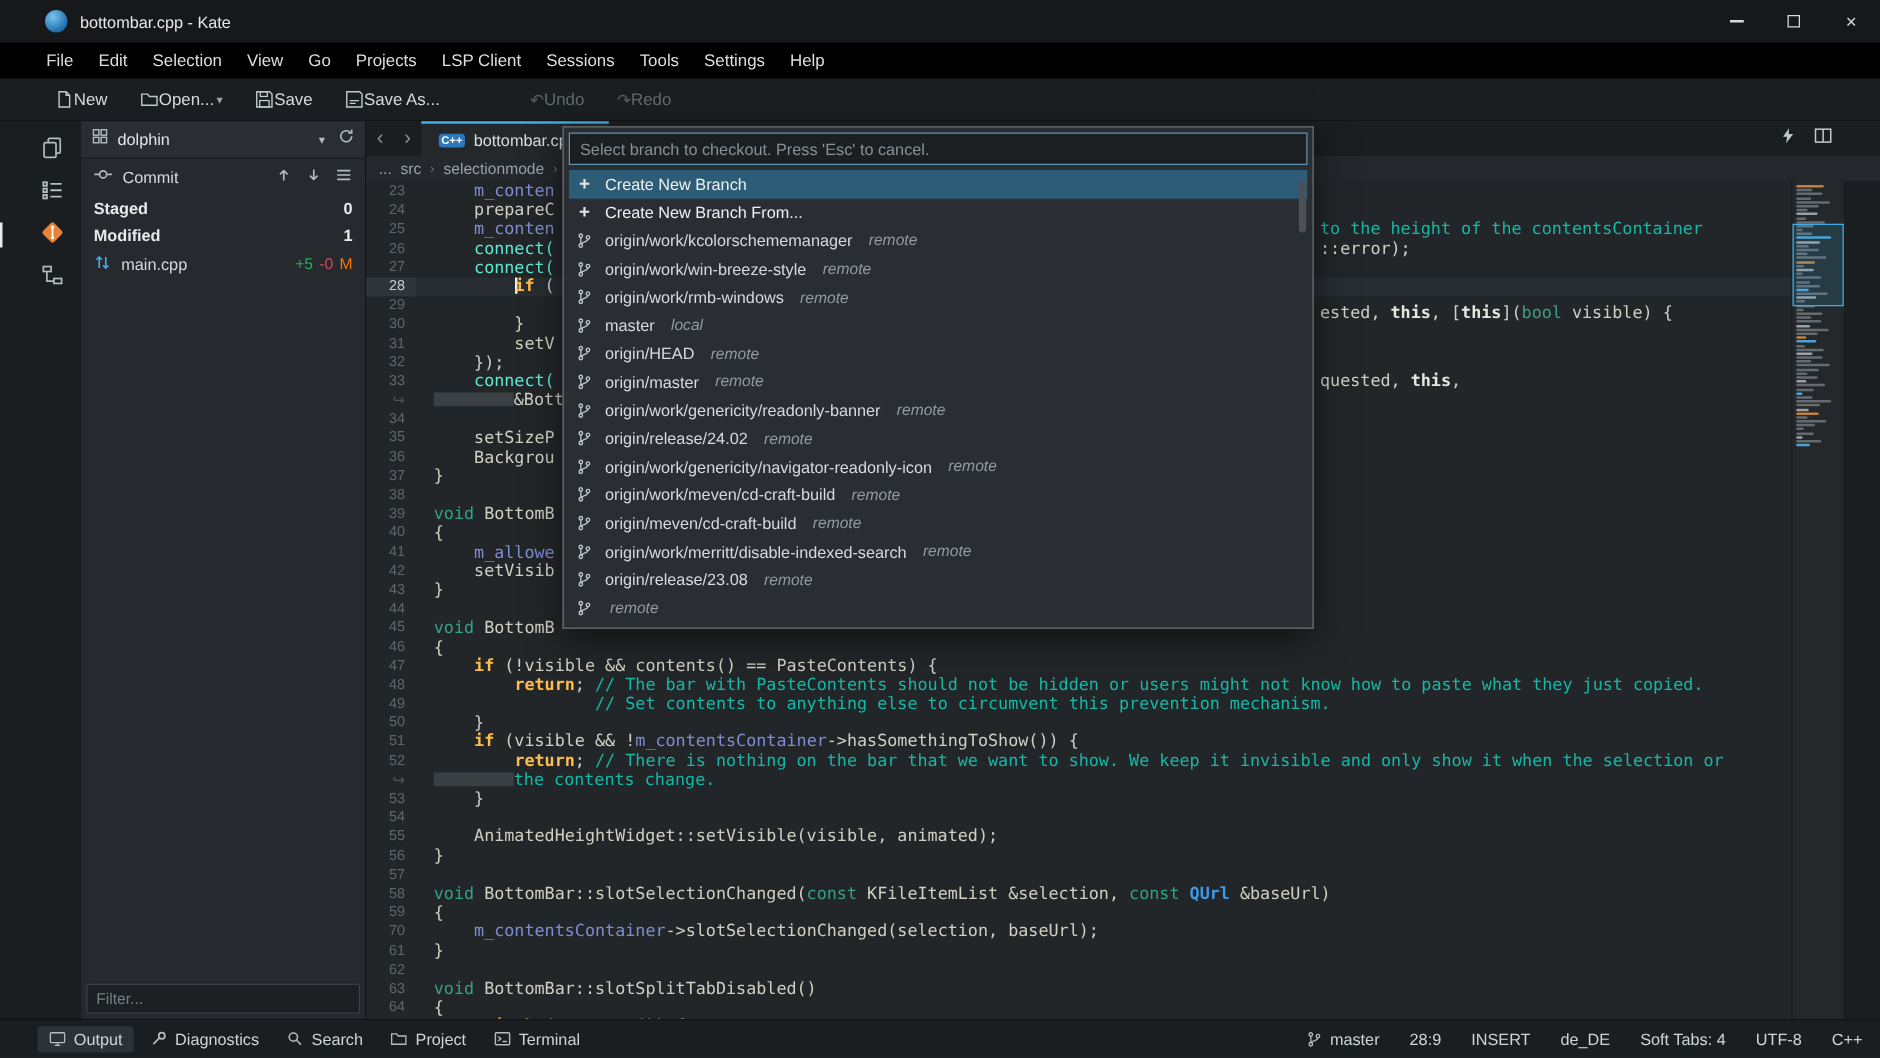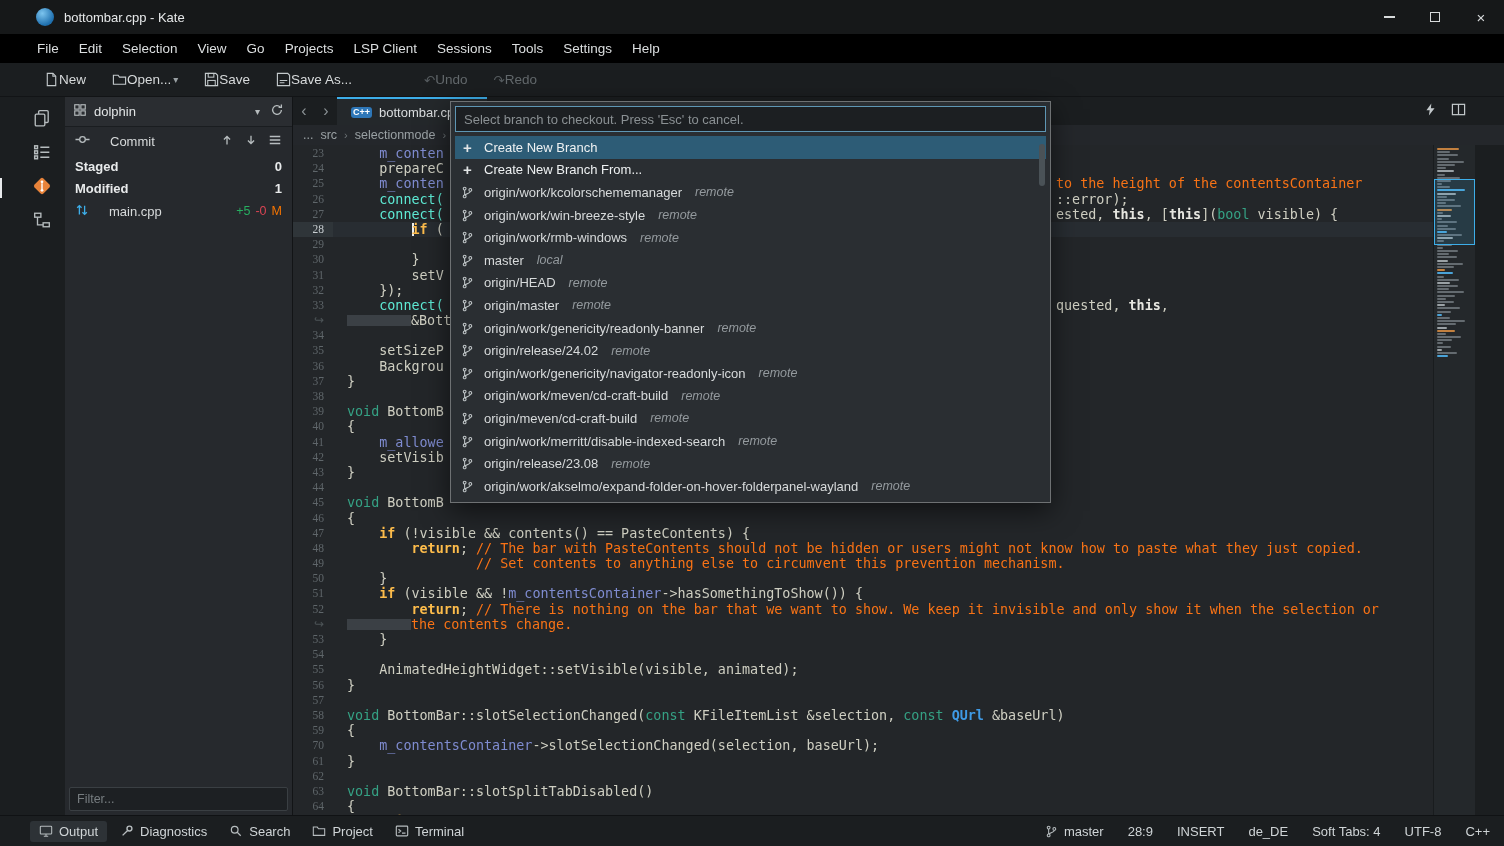--- a/index.html
+++ b/index.html
@@ -33,21 +33,21 @@
 
   
   .dock{width:65px;background:#1b1e20;display:flex;flex-direction:column;align-items:flex-end;padding:10px 8px 0 0;gap:8px}
   .dock-btn{width:30px;height:26px;display:flex;align-items:center;justify-content:center;position:relative;color:#b6bcbe}
   .dock-btn.active::before{content:"";position:absolute;left:-27px;top:3px;width:2px;height:20px;background:#e8eaec}
 
   
   .gitpanel{width:228px;background:#26292d;display:flex;flex-direction:column;border-right:1px solid #121416}
   .gp-header{height:30px;background:#2a2d31;border-bottom:1px solid #1a1d20;display:flex;align-items:center;padding:0 8px;gap:7px}
   .gp-header .gp-title{font-size:13px;color:#e2e5e6}
-  .gp-row{display:flex;align-items:center;padding:0 10px;gap:20px}
+  .gp-row{display:flex;align-items:center;padding:0 10px;gap:8px}
   .gp-commit{height:28px;font-size:13px;color:#d7dadb}
   .gp-icons-right{margin-left:auto;display:flex;gap:10px;align-items:center;color:#b6bcbe}
   .gp-stat{height:22px;font-size:13px}
   .gp-stat .lbl{font-weight:bold;color:#e8eaeb}
   .gp-stat .val{margin-left:auto;font-weight:bold;color:#e8eaeb}
   .gp-file{height:24px;font-size:13px;color:#d7dadb}
   .gp-file .diffnums{margin-left:auto;display:flex;gap:5px;font-size:12.5px}
   .added{color:#27ae60}.removed{color:#da4453}.mstatus{color:#f67400}
   .gp-spacer{flex:1}
   .gp-filter{margin:4px;height:24px;background:#1d2023;border:1px solid #3a3f43;border-radius:2px;color:#0ea5e9;font-size:12.5px;padding:0 7px;outline:none}
@@ -60,32 +60,32 @@
   .tab{display:flex;align-items:center;gap:7px;padding:0 14px;background:#24282b;border-top:2px solid #3daee9;font-size:13px;color:#dadddf;min-width:150px}
   .cpp-icon{font-size:9px;font-weight:bold;color:#fff;background:#2e77b8;border-radius:3px;padding:1px 2px;line-height:1}
   .tab-spacer{flex:1}
   .tab-right{display:flex;align-items:center;gap:14px;padding-right:38px;color:#c3c9cb}
   .breadcrumb{height:20px;display:flex;align-items:center;gap:7px;padding-left:10px;background:#24272b;font-size:12.5px;color:#9aa1a4}
   .bc-sep{color:#6d7477;font-size:11px}
 
   .coderow{flex:1;display:flex;min-height:0}
   .codearea{flex:1;overflow:hidden;background:#232629;padding-top:1px}
   .cl{display:flex;height:15.2px;line-height:15.2px;font-family:"DejaVu Sans Mono",monospace;font-size:13.4px}
-  .cl .ln{flex:none;width:40px;text-align:right;padding-right:9px;color:#5f666a;font-size:11.5px;font-family:Liberation Serif, serif}
+  .cl .ln{flex:none;width:40px;text-align:right;padding-right:9px;color:#5f666a;font-size:11.5px;font-family:Liberation Sans, sans-serif}
   .cl .ln.wrap{color:#4d5457;font-size:12px}
   .cl .ct{flex:1;position:relative;padding-left:14px;white-space:pre;overflow:visible}
   .cl.cur{background:#282d32}
   .cl.cur .ln{background:#2f3539;color:#c8ced1}
   .tk-n{color:#cfcfc2}
   .tk-cf{color:#fdbc4b;font-weight:bold}
   .tk-dt{color:#35a184}
   .tk-ext{color:#3f9ae5;font-weight:bold}
   .tk-mem{color:#7f8cd1}
   .tk-fn{color:#5eead4}
-  .tk-cm{color:#f97316}
+  .tk-cm{color:#14b8a6}
   .tk-kw{color:#e6e6e0;font-weight:bold}
   .caret{display:inline-block;width:2px;height:12.5px;background:#eceeef;margin-right:-2px;vertical-align:-2px}
   .grayblock{display:inline-block;width:64px;height:11px;background:#3b4045;vertical-align:-1px}
   .rfrag{position:absolute;top:0;white-space:pre}
 
   .minimap{width:42px;background:#24282b;border-left:1px solid #191c1e;position:relative;padding-top:3px}
   .mm-line{height:2px;margin:0 2px 1.2px 3px;border-radius:1px}
   .mm-viewport{position:absolute;left:0;right:0;top:34px;height:66px;border:1px solid #3daee9;background:rgba(61,174,233,.14)}
   .rightpad{width:29px;background:#1b1e20}
 
@@ -345,21 +345,21 @@
           <div class="cl">
             <span class="ln">25</span>
             <span class="ct"><span class="tk-n">    </span><span class="tk-mem">m_conten</span><span class="rfrag" style="left: 723px;"><span class="tk-cm">to the height of the contentsContainer</span></span></span>
           </div>
           <div class="cl">
             <span class="ln">26</span>
             <span class="ct"><span class="tk-n">    </span><span class="tk-fn">connect(</span><span class="rfrag" style="left: 723px;"><span class="tk-n">::error);</span></span></span>
           </div>
           <div class="cl">
             <span class="ln">27</span>
-            <span class="ct"><span class="tk-n">    </span><span class="tk-fn">connect(</span><span class="rfrag" style="left: 723px;"><span class="tk-n">ested, </span><span class="tk-kw">this</span><span class="tk-n">, [</span><span class="tk-kw">this</span><span class="tk-n">](</span><span class="tk-dt">bool</span><span class="tk-n"> visible) {</span></span></span>
+            <span class="ct"><span class="tk-n">    </span><span class="tk-fn">connect(</span><span class="rfrag" style="left: 723px; margin-top: 36px;"><span class="tk-n">ested, </span><span class="tk-kw">this</span><span class="tk-n">, [</span><span class="tk-kw">this</span><span class="tk-n">](</span><span class="tk-dt">bool</span><span class="tk-n"> visible) {</span></span></span>
           </div>
           <div class="cl cur">
             <span class="ln">28</span>
             <span class="ct"><span class="tk-n">        </span><span class="caret"></span><span class="tk-cf">if</span><span class="tk-n"> (</span></span>
           </div>
           <div class="cl">
             <span class="ln">29</span>
             <span class="ct"></span>
           </div>
           <div class="cl">
@@ -866,18 +866,17 @@
         <span class="br-icon">
           <svg viewBox="0 0 16 16" width="13" height="13">
             <g fill="none" stroke="currentColor" stroke-width="1.3">
               <circle cx="4.5" cy="3.2" r="1.7"></circle>
               <circle cx="4.5" cy="12.8" r="1.7"></circle>
               <circle cx="11.5" cy="4.8" r="1.7"></circle>
               <path d="M4.5 4.9v6.2M11.5 6.5c0 2.8-4.5 2.5-6.3 4.6"></path>
             </g>
           </svg>
         </span>
-        <span class="br-label">origin/work/akselmo/expand-folder-on-hover-folderpanel-wayland</span>
         <span class="br-scope">remote</span>
       </div>
     </div>
   <div class="popup-scrollthumb"></div>
 </div>
 
 </body></html>

